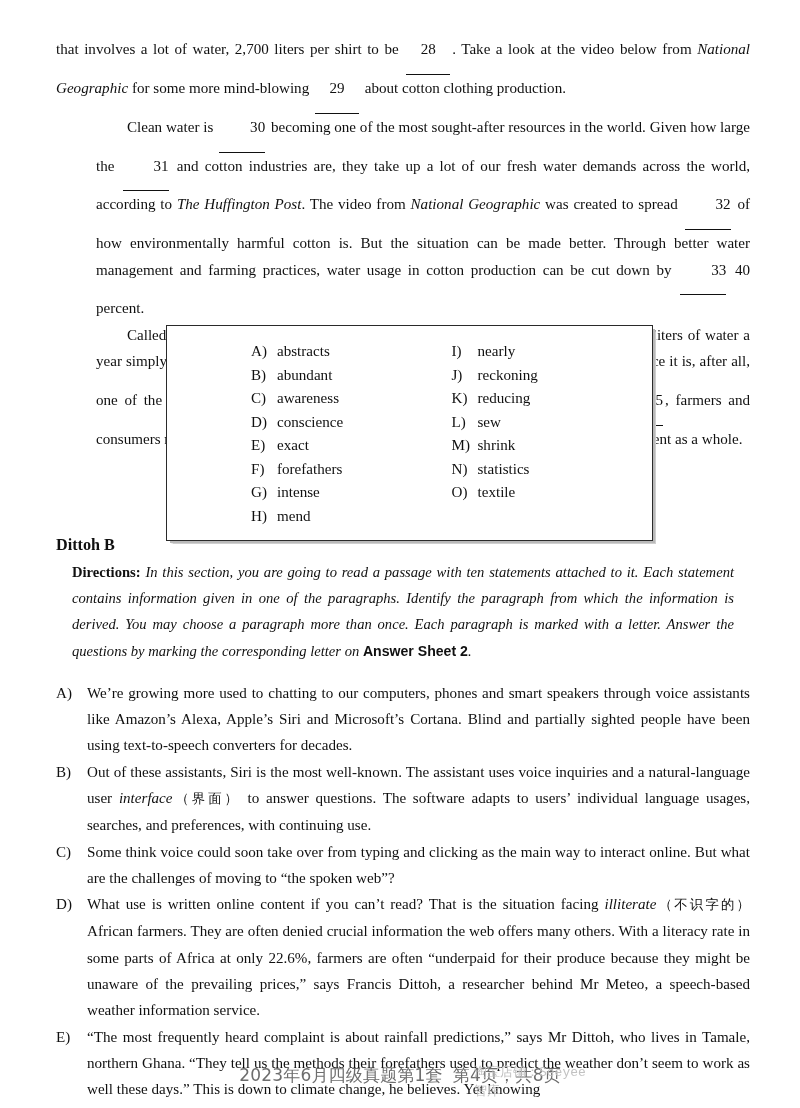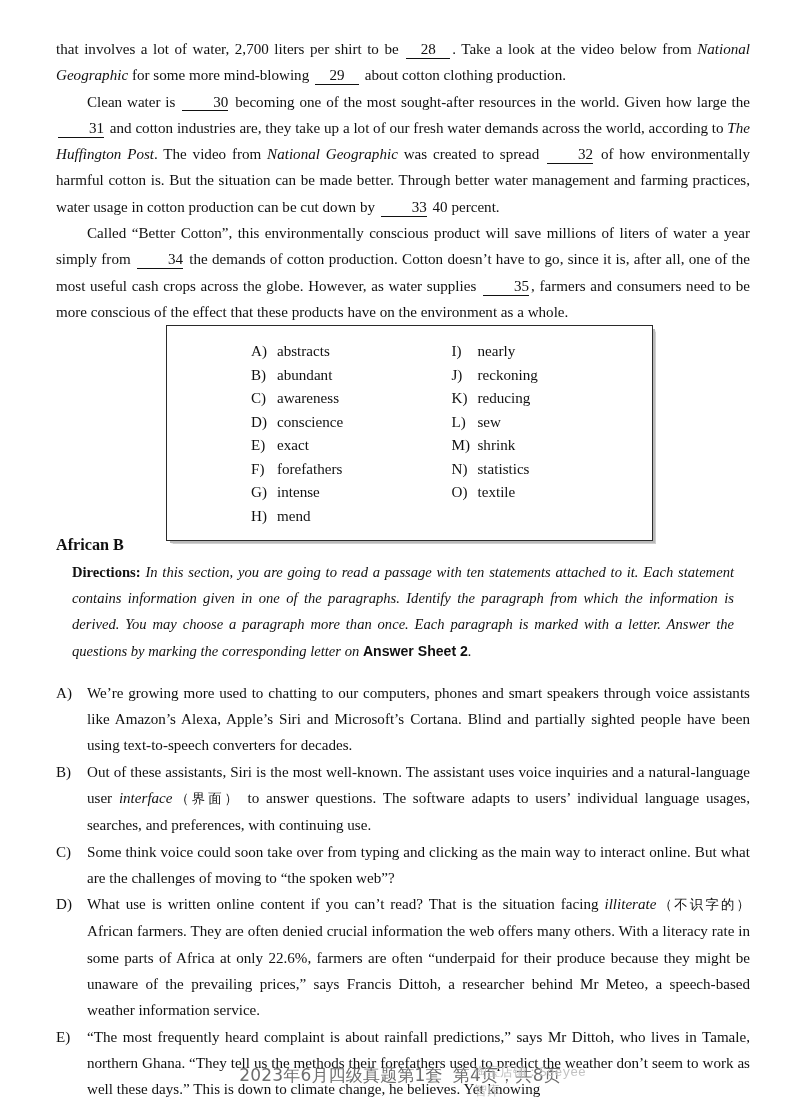--- a/index.html
+++ b/index.html
@@ -26,27 +26,27 @@
   
   .para {
     font-size: 15.1px;
     line-height: 26.3px;
     text-align: justify;
     text-justify: inter-word;
     margin: 0;
     -webkit-hyphens: none;
     hyphens: none;
   }
-  .para.indent { text-indent: 2.05em; }
+  .para.indent { text-indent: 2.05em; margin-left: 40px; }
 
   .blank {
     display: inline-block;
     border-bottom: 1px solid #111;
     text-align: center;
-    padding: 0 0 0 0;
+    padding: 0 0 16px 0;
     line-height: 1.05;
     min-width: 44px;
     margin: 0 2px;
   }
 
   i, .it { font-style: italic; }
 
   
   .optionbox-wrap {
     position: absolute;
@@ -234,21 +234,21 @@
             <div class="optrow">
               <span class="lt">O)</span>
               <span class="wd">textile</span>
             </div>
           </div>
       </div>
     </div>
   </div>
 
   <div style="position:absolute;left:0;top:533px;width:694px;">
-    <p class="sec-head">African B</p>
+    <p class="sec-head">Dittoh B</p>
     <p class="directions" style="margin-top:2px;">
       <span class="dir-label">Directions:</span><span> In this section, you are going to read a passage with ten statements attached to it. Each statement contains information given in one of the paragraphs. Identify the paragraph from which the information is derived. You may choose a paragraph more than once. Each paragraph is marked with a letter. Answer the questions by marking the corresponding letter on </span><span class="answersheet">Answer Sheet 2</span><span>.</span>
     </p>
     <div id="lettered-paragraphs" style="margin-top:3px;">
         <p class="lpara"><span class="lbl">A)</span>We’re growing more used to chatting to our computers, phones and smart speakers through voice assistants like Amazon’s Alexa, Apple’s Siri and Microsoft’s Cortana. Blind and partially sighted people have been using text-to-speech converters for decades.</p>
         <p class="lpara"><span class="lbl">B)</span>Out of these assistants, Siri is the most well-known. The assistant uses voice inquiries and a natural-language user <i class="it">interface</i><span class="cn">（界面）</span> to answer questions. The software adapts to users’ individual language usages, searches, and preferences, with continuing use.</p>
         <p class="lpara"><span class="lbl">C)</span>Some think voice could soon take over from typing and clicking as the main way to interact online. But what are the challenges of moving to “the spoken web”?</p>
         <p class="lpara"><span class="lbl">D)</span>What use is written online content if you can’t read? That is the situation facing <i class="it">illiterate</i><span class="cn">（不识字的）</span> African farmers. They are often denied crucial information the web offers many others. With a literacy rate in some parts of Africa at only 22.6%, farmers are often “underpaid for their produce because they might be unaware of the prevailing prices,” says Francis Dittoh, a researcher behind Mr Meteo, a speech-based weather information service.</p>
         <p class="lpara"><span class="lbl">E)</span>“The most frequently heard complaint is about rainfall predictions,” says Mr Dittoh, who lives in Tamale, northern Ghana. “They tell us the methods their forefathers used to predict the weather don’t seem to work as well these days.” This is down to climate change, he believes. Yet knowing</p>
       </div>

